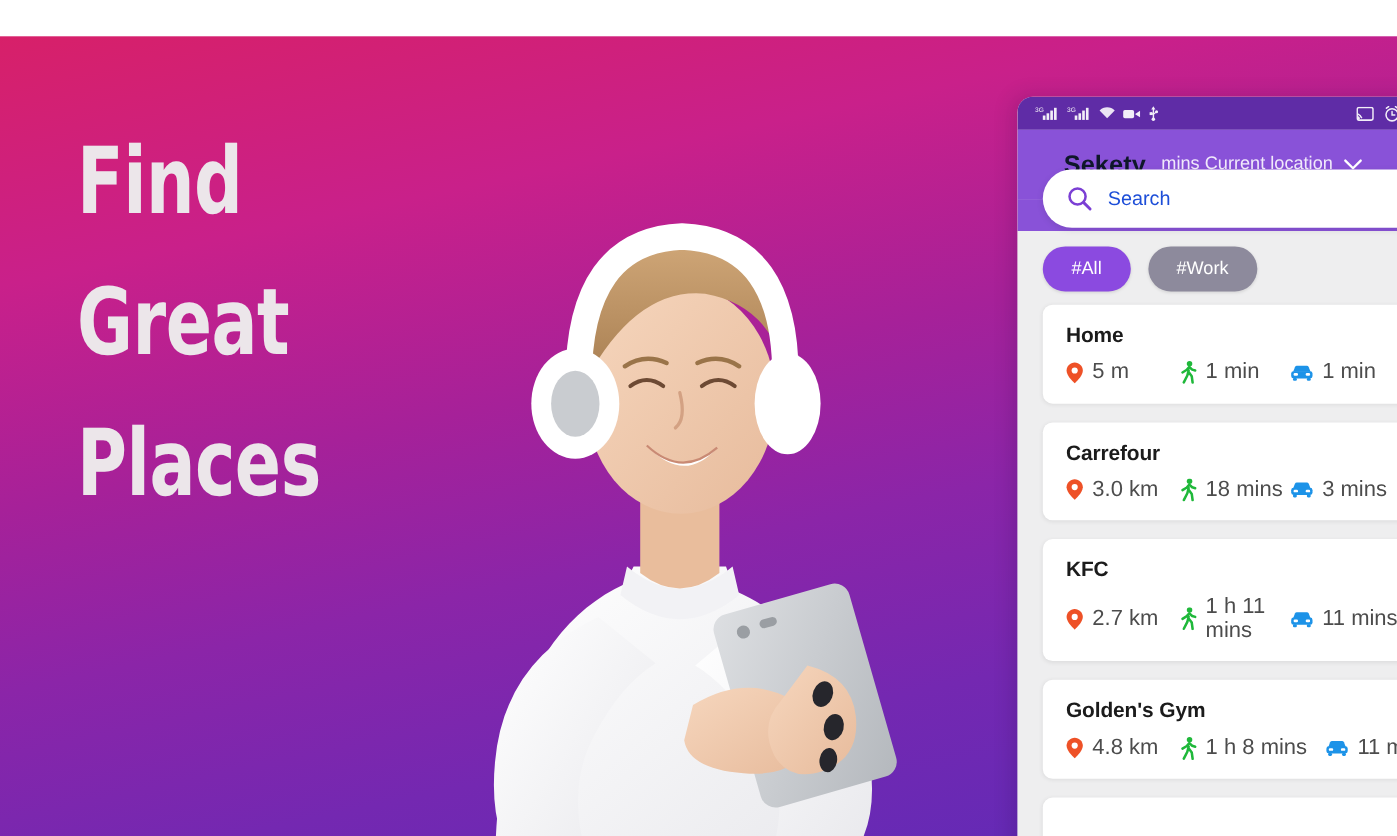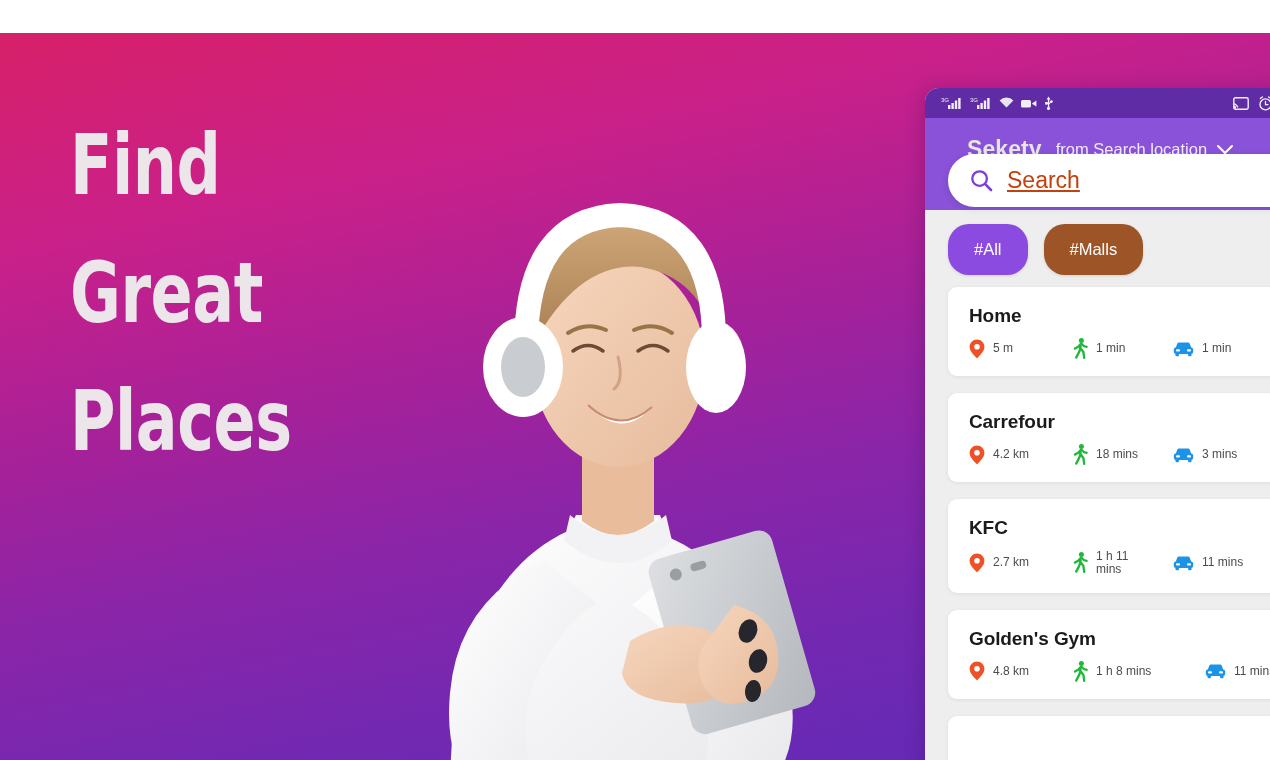--- a/index.html
+++ b/index.html
@@ -83,21 +83,21 @@
 
   .appbar {
     background: #8952d8;
     height: 63px;
     display: flex;
     align-items: center;
     padding: 0 0 0 42px;
     box-sizing: border-box;
   }
   .brand {
-    color: #e5e5e5;
+    color: #0f172a;
     font-size: 23px;
     font-weight: 700;
     letter-spacing: .1px;
   }
   .from-label {
     color: #f1eafb;
     font-size: 16.5px;
     margin-left: 14px;
     font-weight: 400;
     white-space: nowrap;
@@ -118,35 +118,34 @@
     background: #ffffff;
     border-radius: 27px;
     display: flex;
     align-items: center;
     padding-left: 22px;
     box-sizing: border-box;
     box-shadow: 0 2px 7px rgba(0,0,0,0.10);
   }
   .search-text {
     margin-left: 14px;
-    color: #c2410c;
-    font-size: 23px;
-    text-decoration: underline;
+    color: #1d4ed8;
+    font-size: 18px;
   }
 
   .chips {
     background: #eeeeef;
     padding: 14px 0 12px 23px;
     display: flex;
     gap: 16px;
     align-items: center;
     white-space: nowrap;
   }
   .chip {
-    height: 51px;
+    height: 41px;
     border-radius: 21px;
     display: inline-flex;
     align-items: center;
     justify-content: center;
     padding: 0 26px;
     color: #ffffff;
     font-size: 16.5px;
     font-weight: 400;
     flex: 0 0 auto;
     box-shadow: 0 1px 3px rgba(0,0,0,0.13);
@@ -178,21 +177,21 @@
     gap: 0;
     white-space: nowrap;
   }
   .metric {
     display: flex;
     align-items: center;
     gap: 8px;
     flex: 0 0 auto;
   }
   .metric .mtxt {
-    font-size: 12px;
+    font-size: 20px;
     color: #4c4c4c;
     line-height: 1.08;
   }
   .metric .mtxt.two-line { white-space: pre-line; }
   .m-dist { width: 104px; }
   .m-walk { width: 100px; }
   .m-car  { width: 100px; }
 
   .ico { display: inline-flex; align-items: center; justify-content: center; flex: 0 0 auto; }
 </style>
@@ -338,21 +337,21 @@
             <path d="M7.5 5.4 V8.6 H10" stroke="#fff" stroke-width="1.3" fill="none" stroke-linecap="round"></path>
             <path d="M2.4 2.4 L4.4 1" stroke="#fff" stroke-width="1.4" stroke-linecap="round"></path>
             <path d="M12.6 2.4 L10.6 1" stroke="#fff" stroke-width="1.4" stroke-linecap="round"></path>
           </svg>
         </span>
       </div>
     </div>
 
     <div class="appbar">
       <span class="brand">Sekety</span>
-      <span class="from-label">from Search location</span>
+      <span class="from-label">mins Current location</span>
       <span class="caret">
         <svg width="18" height="11" viewBox="0 0 18 11">
           <path d="M2 2 L9 9 L16 2" fill="none" stroke="#ffffff" stroke-width="2.1" stroke-linecap="round" stroke-linejoin="round"></path>
         </svg>
       </span>
     </div>
 
     <div class="searchzone">
       <div class="searchbar">
         <span class="ico">
@@ -360,21 +359,21 @@
             <circle cx="9.6" cy="9.6" r="7.3" fill="none" stroke="#7b3fd4" stroke-width="2.3"></circle>
             <path d="M15.2 15.2 L21 21" stroke="#7b3fd4" stroke-width="2.6" stroke-linecap="round"></path>
           </svg>
         </span>
         <span class="search-text">Search</span>
       </div>
     </div>
 
     <div class="chips">
       <div class="chip" style="background:#8b4ae0">#All</div>
-      <div class="chip" style="background:#9d5426">#Malls</div>
+      <div class="chip" style="background:#8d8a9c">#Work</div>
 
     </div>
 
     <div class="list">
 
       <div class="card">
         <div class="card-title">Home</div>
         <div class="metrics">
           <div class="metric m-dist">
             <span class="ico">
@@ -414,21 +413,21 @@
       <div class="card">
         <div class="card-title">Carrefour</div>
         <div class="metrics">
           <div class="metric m-dist">
             <span class="ico">
               <svg width="16" height="20" viewBox="0 0 16 20">
                   <path d="M8 0.6 C3.9 0.6 0.6 3.9 0.6 8 C0.6 13 8 19.4 8 19.4 S15.4 13 15.4 8 C15.4 3.9 12.1 0.6 8 0.6 Z" fill="#ee5127"></path>
                   <circle cx="8" cy="7.8" r="2.8" fill="#ffffff"></circle>
                 </svg>
             </span>
-            <span class="mtxt">4.2 km</span>
+            <span class="mtxt">3.0 km</span>
           </div>
           <div class="metric m-walk">
             <span class="ico">
               <svg width="15" height="21" viewBox="0 0 15 21">
                   <circle cx="8.4" cy="2.6" r="2.5" fill="#1fb83a"></circle>
                   <path d="M8.2 5.6 L5.6 8.4 L2 10.6 M8.2 5.6 L10.8 8 L13.6 8.8 M7.6 8.6 L6.4 13.4 L3.2 19.6 M7.6 10.2 L10.4 14 L11.2 19.8" stroke="#1fb83a" stroke-width="2.3" fill="none" stroke-linecap="round" stroke-linejoin="round"></path>
                 </svg>
             </span>
             <span class="mtxt">18 mins</span>
           </div>

